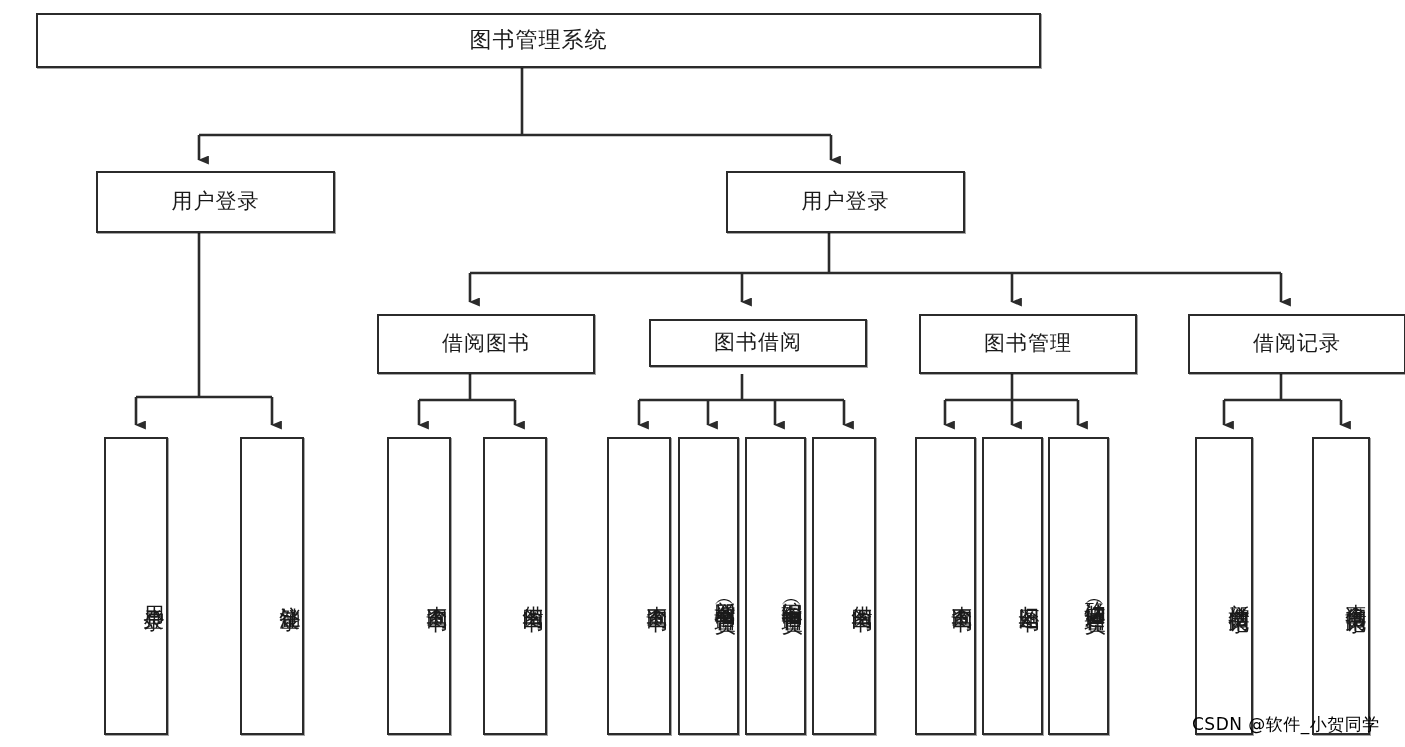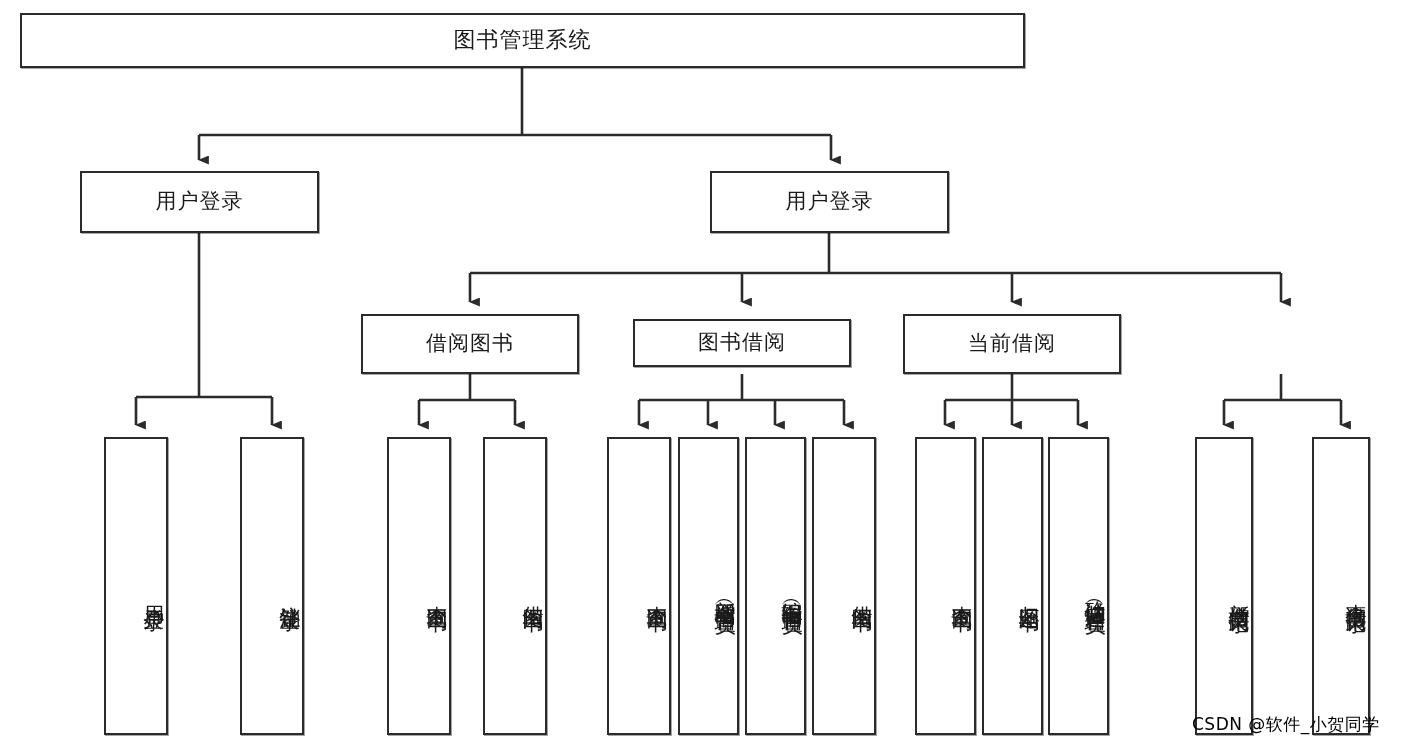--- a/index.html
+++ b/index.html
@@ -26,20 +26,21 @@
     align-items: center;
     justify-content: center;
     color: #1a1a1a;
     text-align: center;
     box-shadow: 1px 1px 0 rgba(0,0,0,0.35);
   }
   .node-h {
     font-size: 21px;
     letter-spacing: 1px;
     line-height: 1.2;
+    margin-left: 16px;
   }
   .node-root {
     font-size: 22px;
   }
   .node-v {
     writing-mode: vertical-rl;
     text-orientation: upright;
     font-size: 21px;
     line-height: 1.15;
     letter-spacing: 2px;
@@ -134,21 +135,24 @@
     <span>用户登录</span>
   </div>
 
   <div class="node node-h" style="left:361px; top:314px; width:218px; height:60px;">
     <span>借阅图书</span>
   </div>
   <div class="node node-h" style="left:633px; top:319px; width:218px; height:48px;">
     <span>图书借阅</span>
   </div>
   <div class="node node-h" style="left:903px; top:314px; width:218px; height:60px;">
-    <span>当前借阅</span>
+    <span>图书管理</span>
+  </div>
+  <div class="node node-h" style="left:1172px; top:314px; width:218px; height:60px;">
+    <span>借阅记录</span>
   </div>
 
   <div class="node node-v" style="left:104px; top:437px; width:64px; height:298px;">
     <span class="vtext">用户登录</span>
   </div>
   <div class="node node-v" style="left:240px; top:437px; width:64px; height:298px;">
     <span class="vtext">注销登录</span>
   </div>
   <div class="node node-v" style="left:387px; top:437px; width:64px; height:298px;">
     <span class="vtext">查询图书</span>

